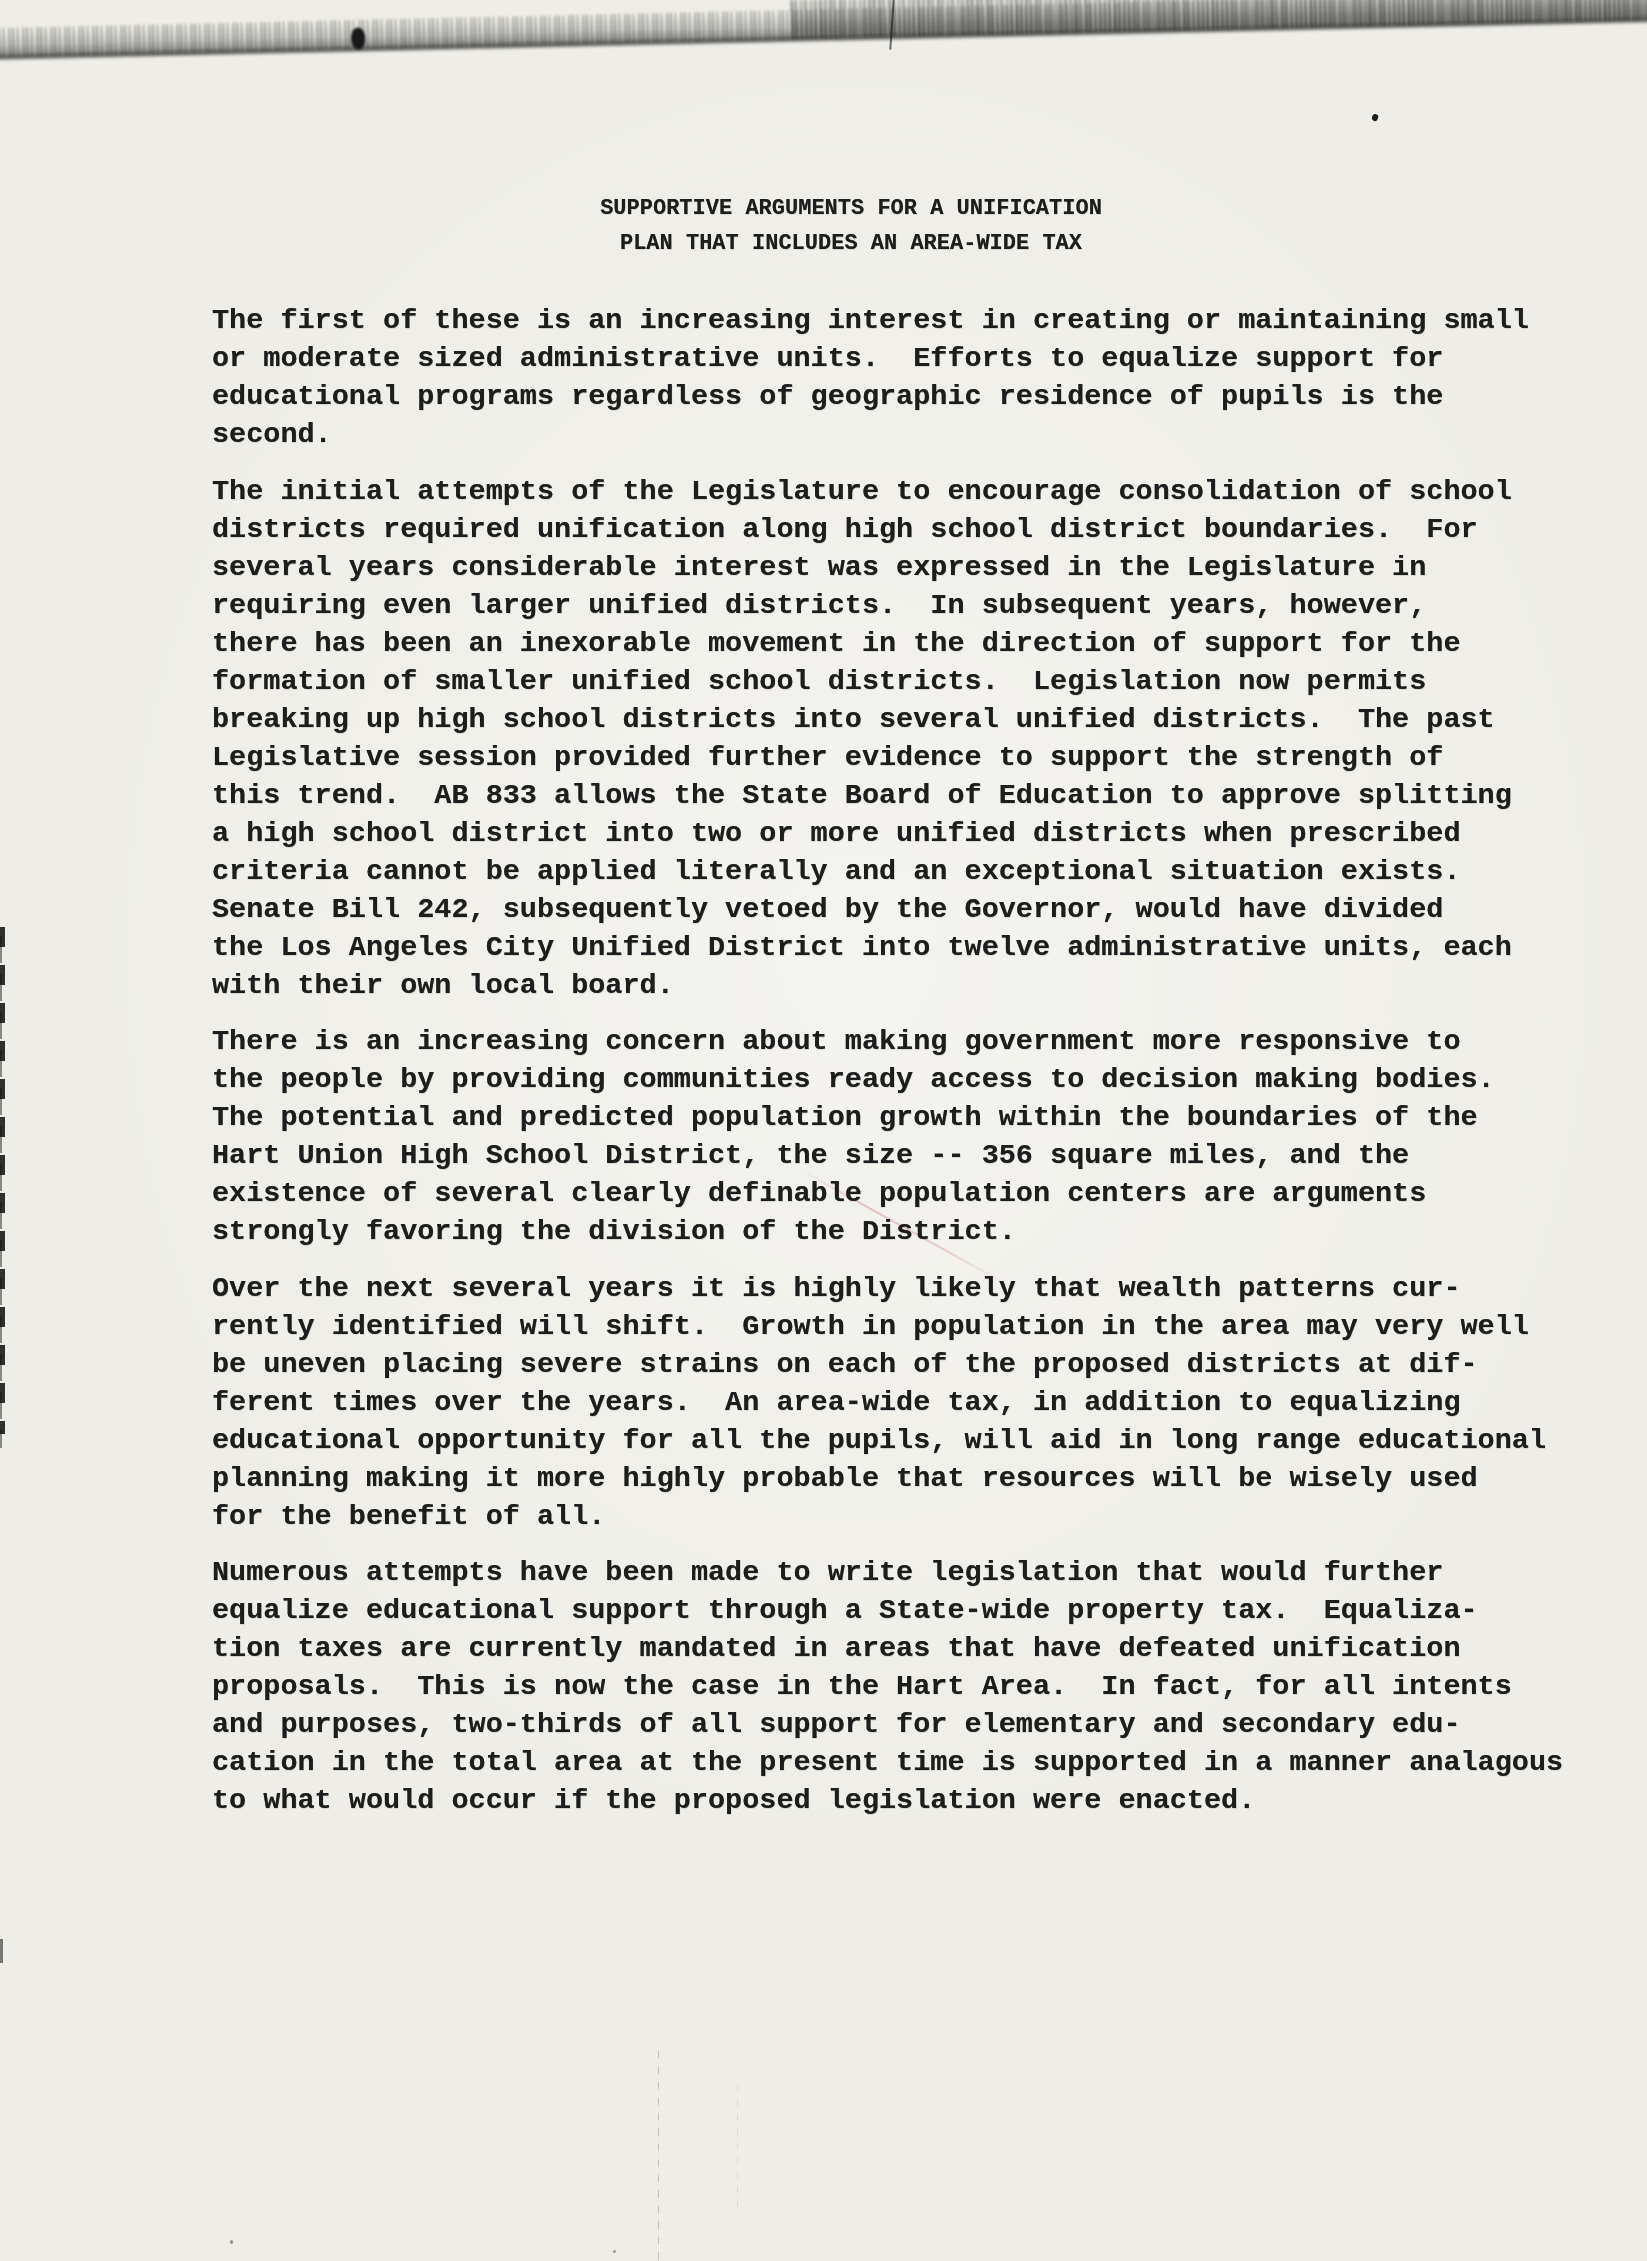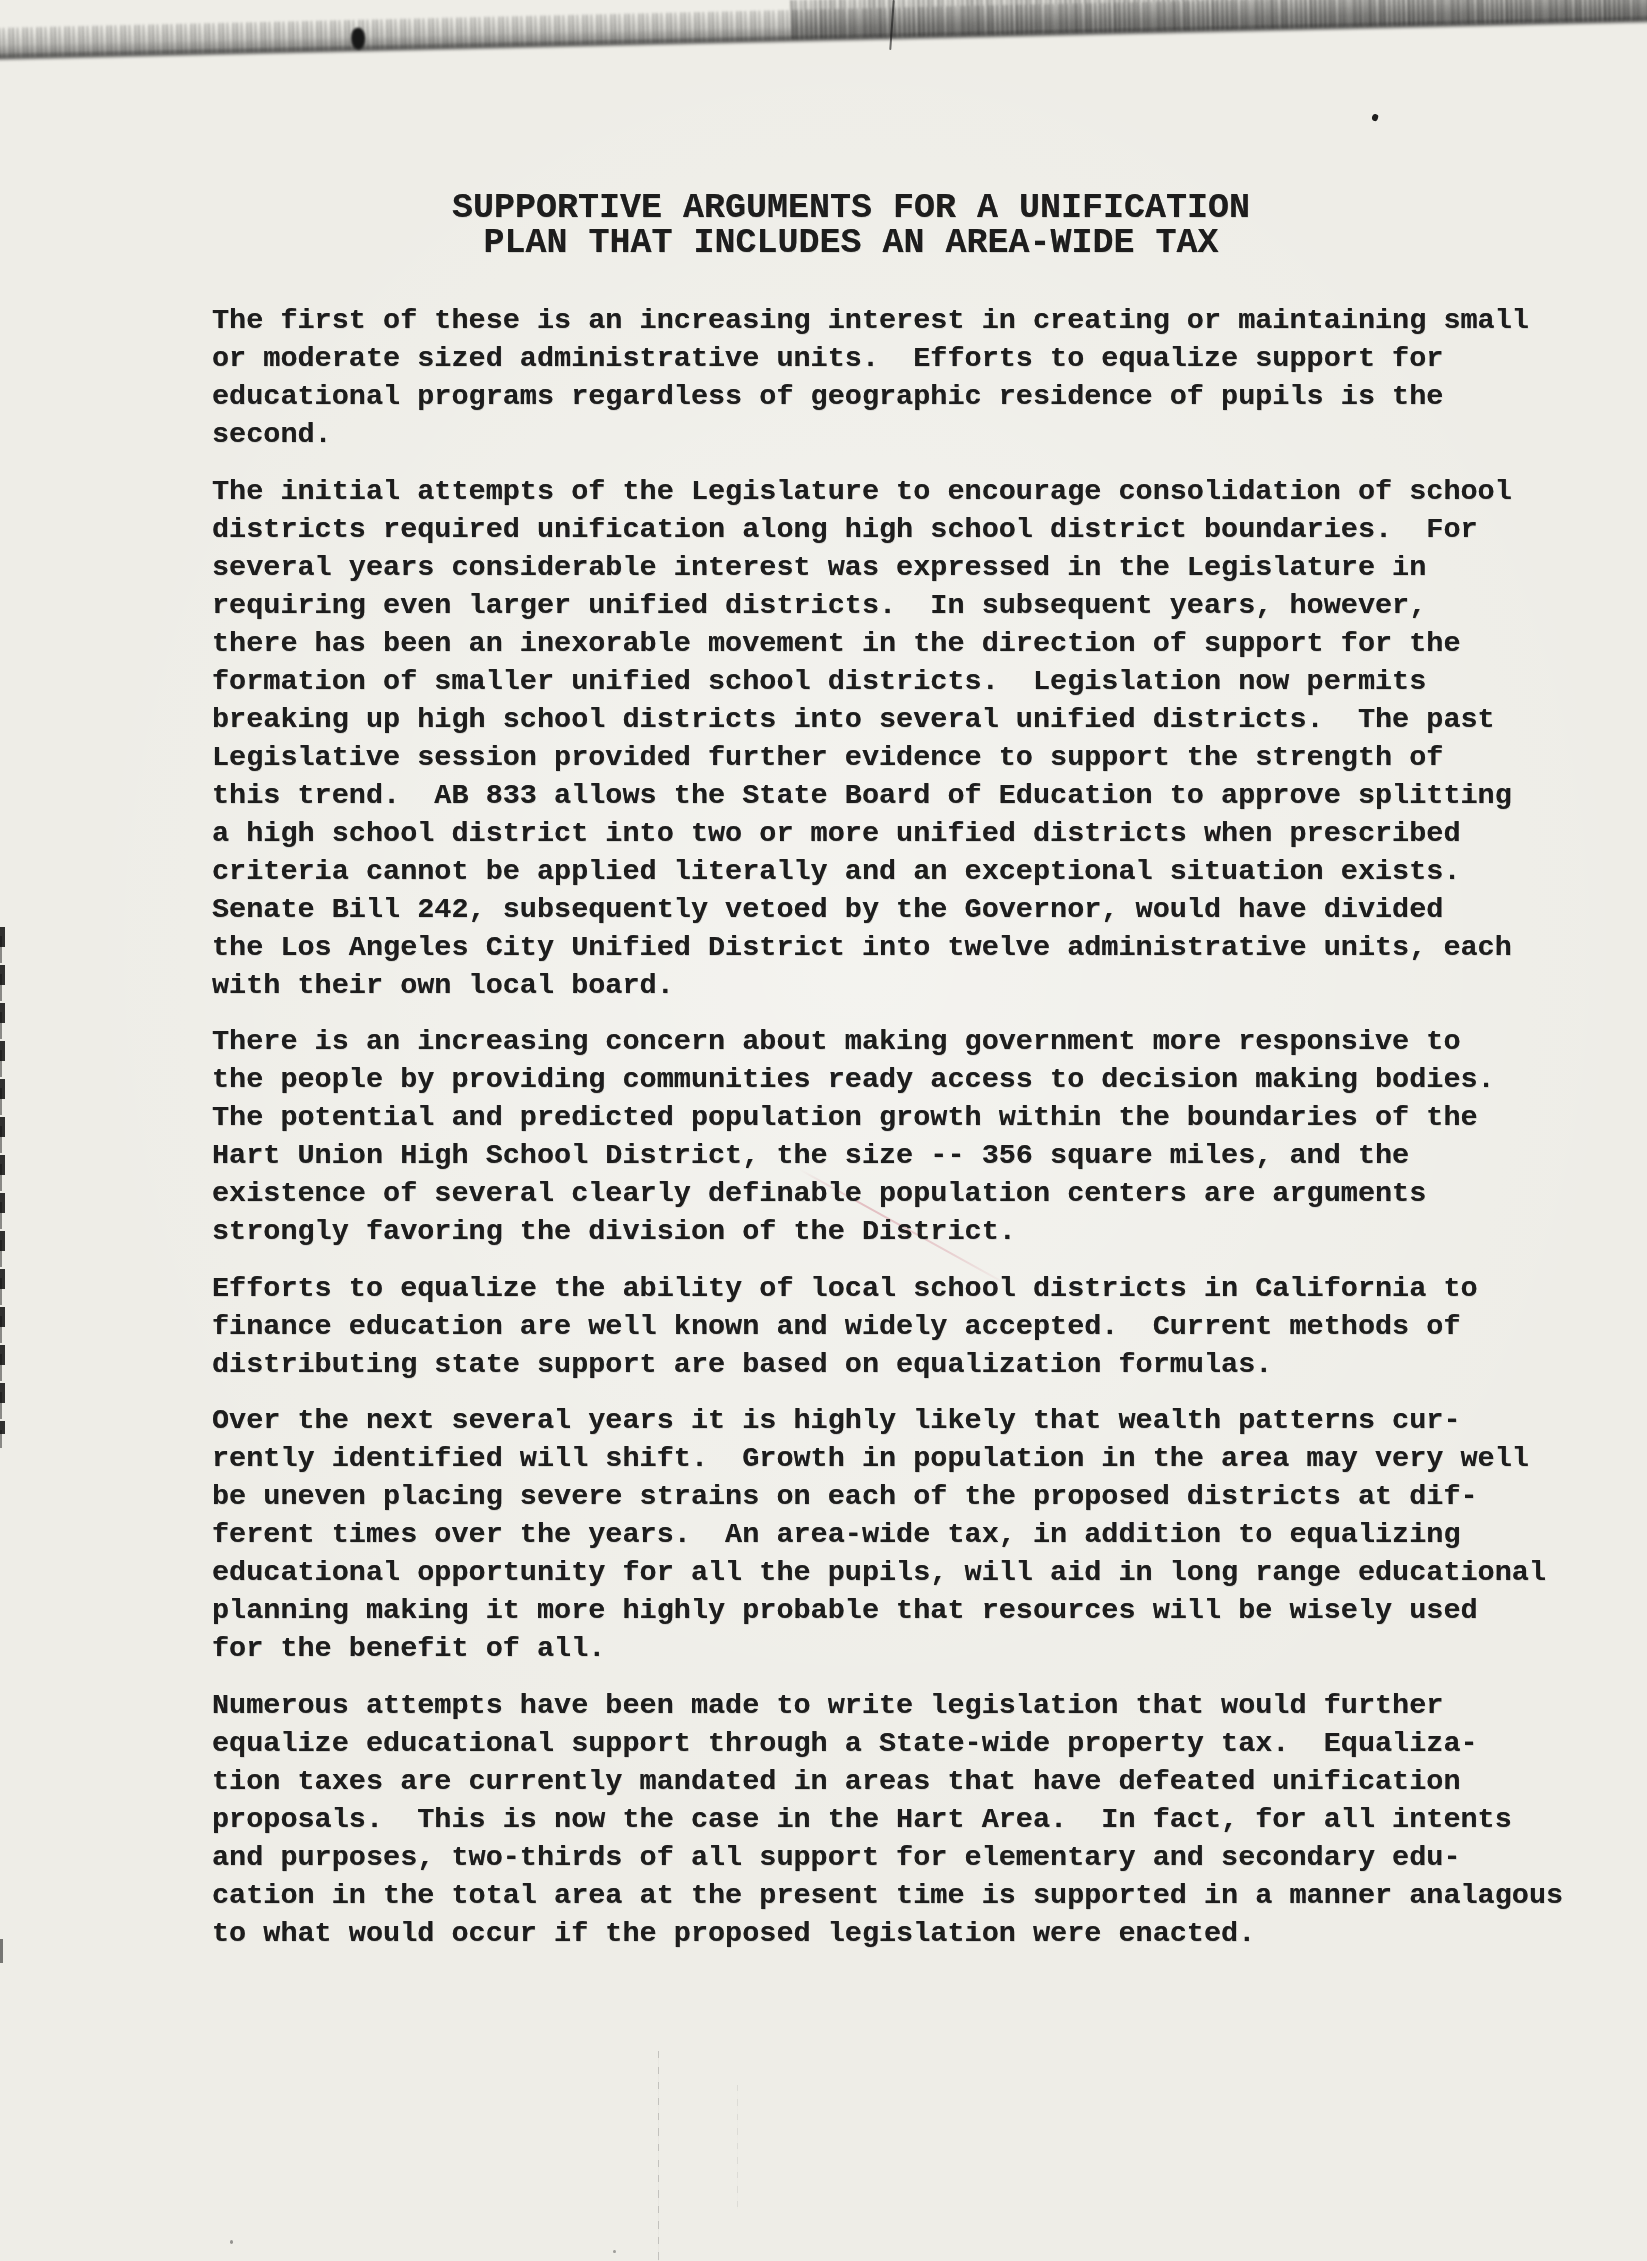--- a/index.html
+++ b/index.html
@@ -108,21 +108,21 @@
     background: rgba(40,40,40,.4); border-radius: 50%;
   }
   
   .doc {
     position: absolute; left: 212px; top: 191px;
     color: var(--ink, #1d1d1d);
     font-weight: 700;
     text-shadow: 0 0 0.5px rgba(25,25,25,.55), 0.5px 0.5px 0.5px rgba(25,25,25,.12);
   }
   .title {
-    font-size: 35px; line-height: 35px;
+    font-size: 22px; line-height: 35px;
     width: 1278px; text-align: center;
     margin: 0 0 41px 0;
     white-space: pre;
     font-weight: 700;
   }
   .para {
     font-size: 28.5px; line-height: 38px;
     margin: 0 0 18.6px 0;
     white-space: pre;
   }
@@ -170,23 +170,20 @@
 criteria cannot be applied literally and an exceptional situation exists.
 Senate Bill 242, subsequently vetoed by the Governor, would have divided
 the Los Angeles City Unified District into twelve administrative units, each
 with their own local board.</p>
     <p class="para">There is an increasing concern about making government more responsive to
 the people by providing communities ready access to decision making bodies.
 The potential and predicted population growth within the boundaries of the
 Hart Union High School District, the size -- 356 square miles, and the
 existence of several clearly definable population centers are arguments
 strongly favoring the division of the District.</p>
-    <p class="para">Efforts to equalize the ability of local school districts in California to
-finance education are well known and widely accepted.  Current methods of
-distributing state support are based on equalization formulas.</p>
     <p class="para">Over the next several years it is highly likely that wealth patterns cur-
 rently identified will shift.  Growth in population in the area may very well
 be uneven placing severe strains on each of the proposed districts at dif-
 ferent times over the years.  An area-wide tax, in addition to equalizing
 educational opportunity for all the pupils, will aid in long range educational
 planning making it more highly probable that resources will be wisely used
 for the benefit of all.</p>
     <p class="para">Numerous attempts have been made to write legislation that would further
 equalize educational support through a State-wide property tax.  Equaliza-
 tion taxes are currently mandated in areas that have defeated unification

